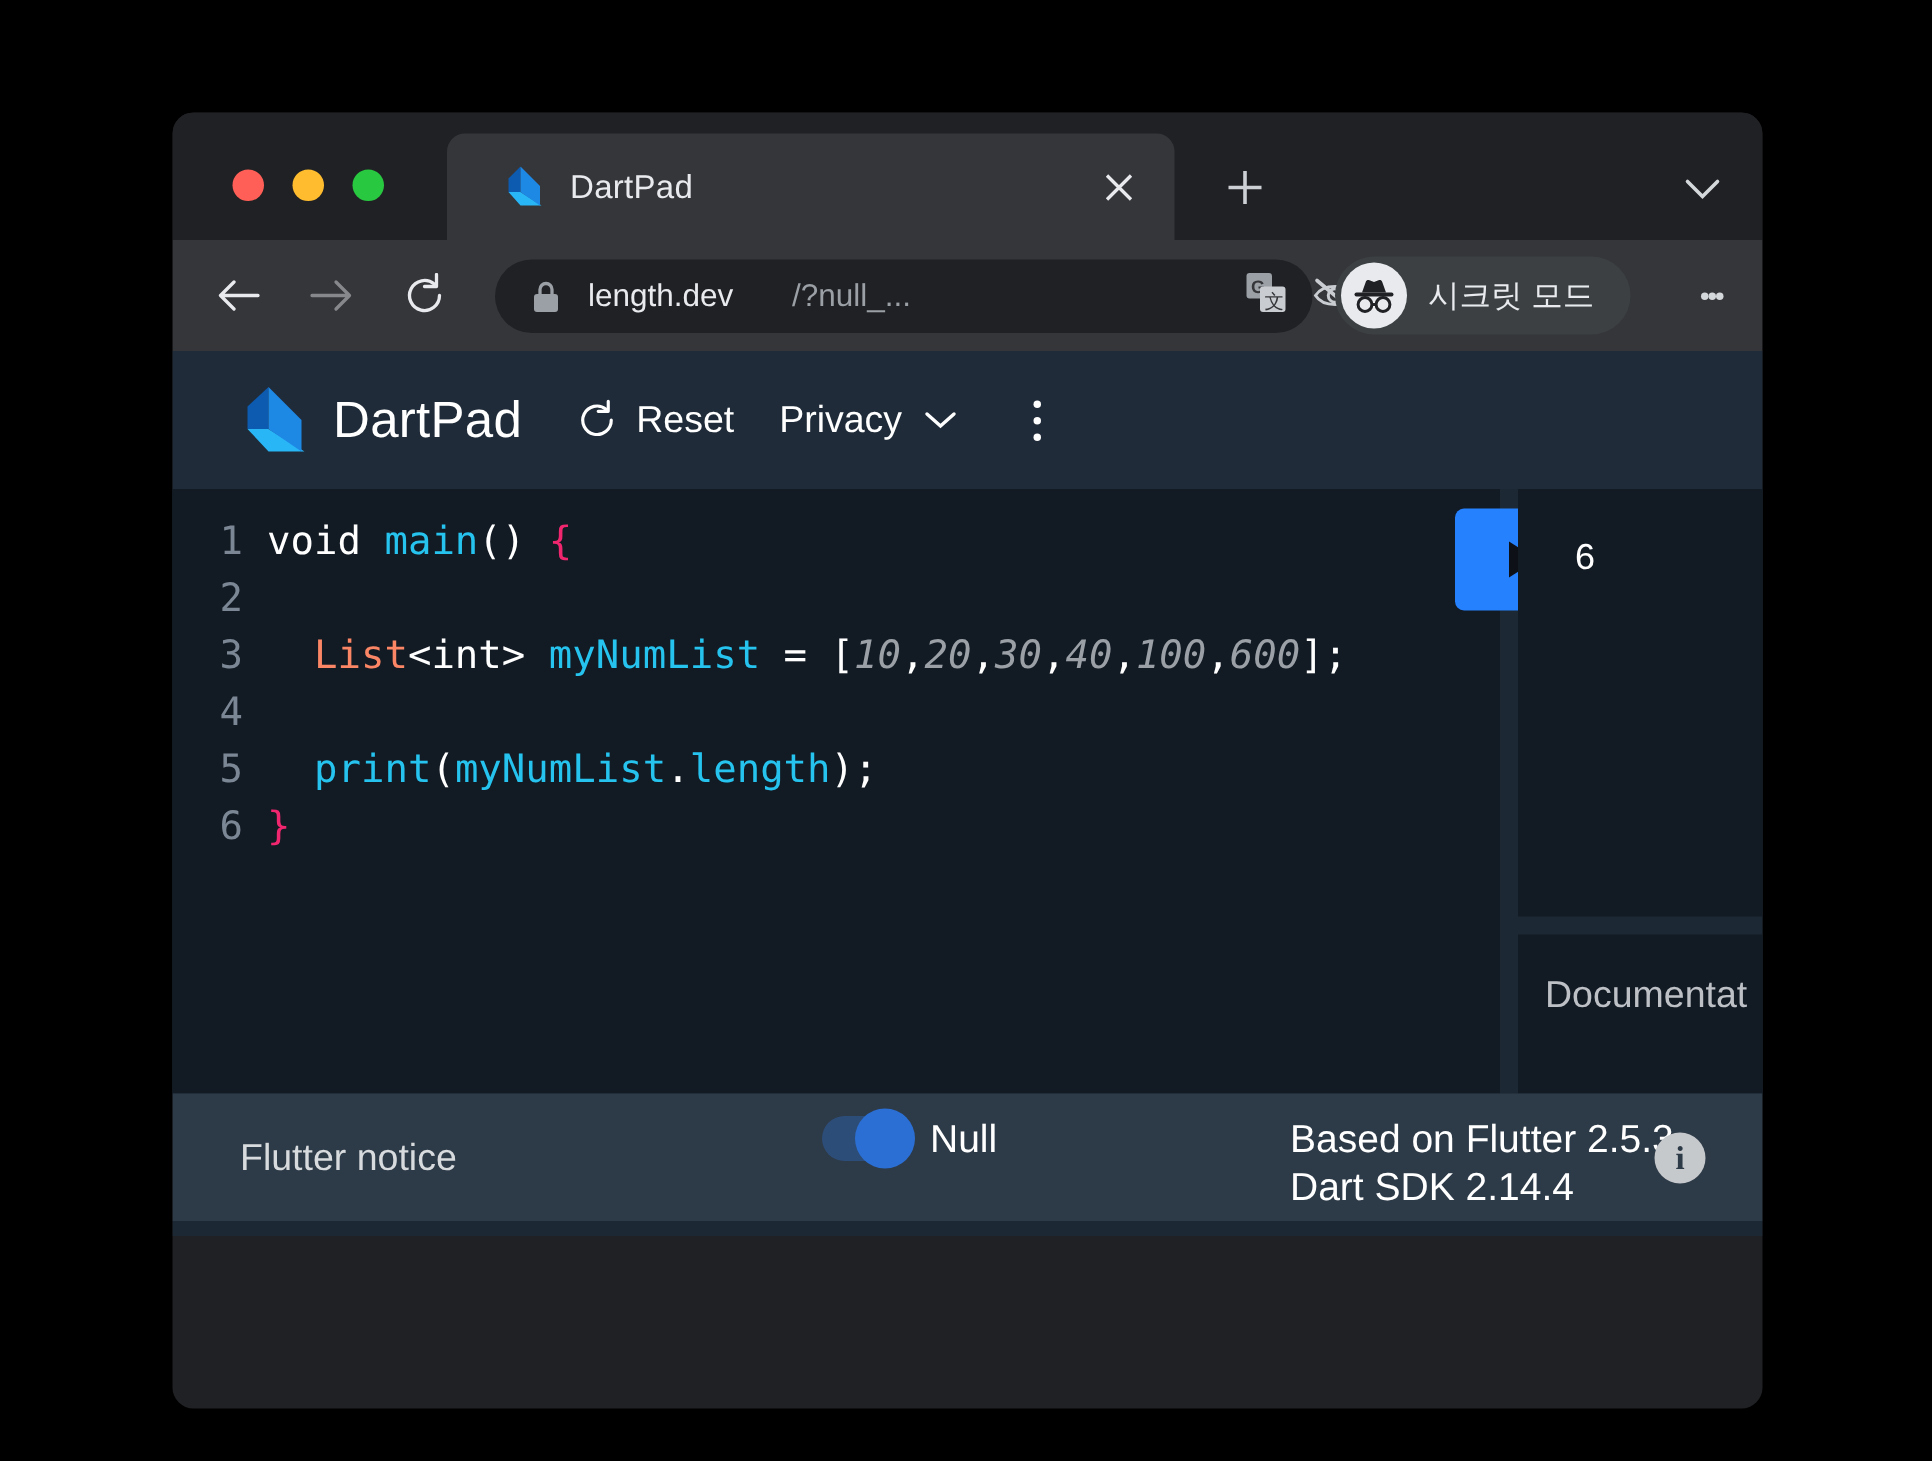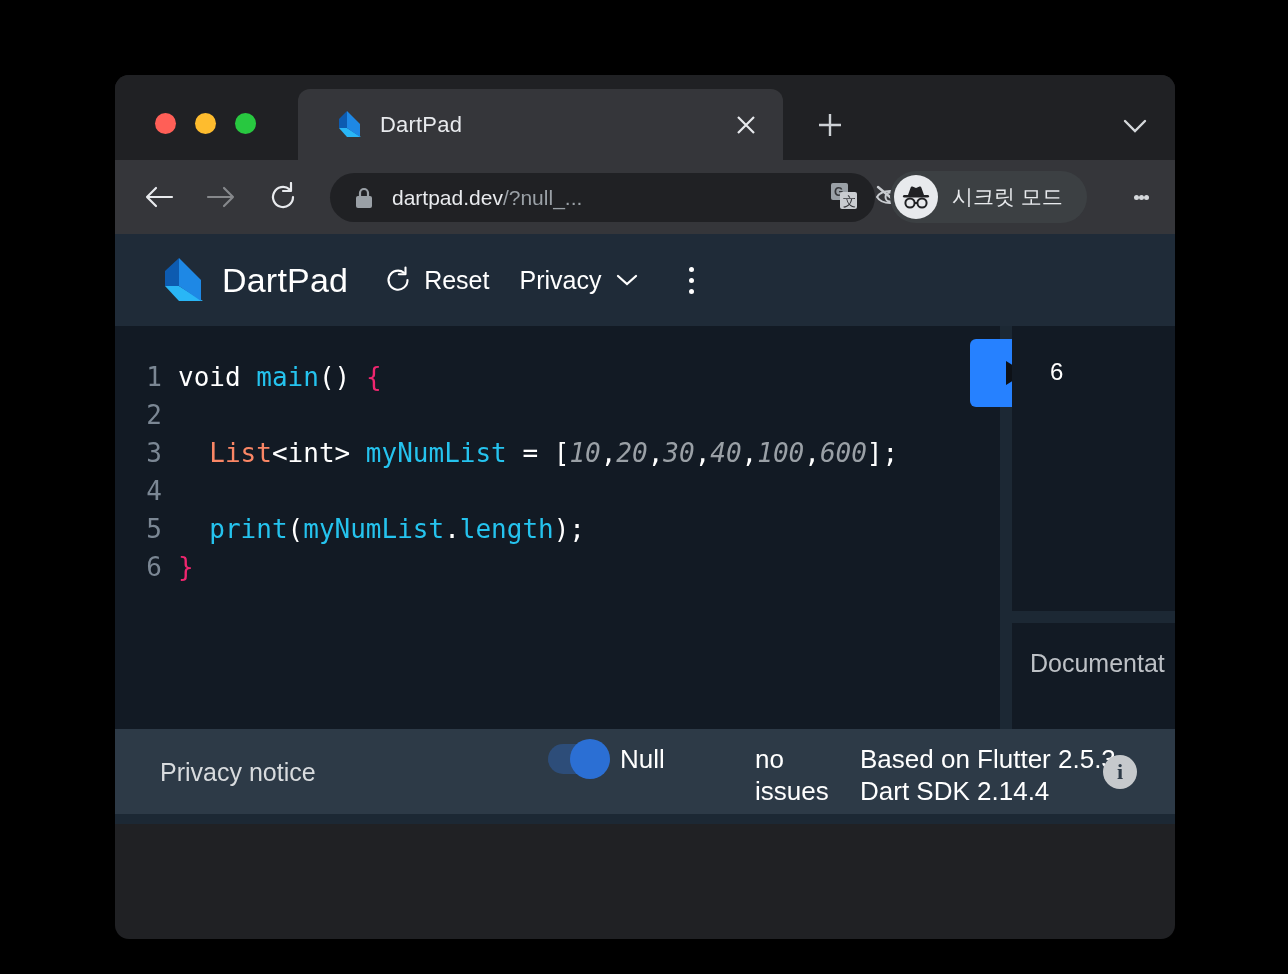--- a/index.html
+++ b/index.html
@@ -97,21 +97,21 @@
     border-radius: 25px;
     display: flex; align-items: center;
   }
   .lock-icon { margin-left: 24px; display:block; }
   .url-text {
     margin-left: 18px;
     font-size: 21px;
     color: #e8eaed;
     white-space: nowrap;
   }
-  .url-text .path { color: #9aa0a6; }
+  .url-text .path { color: #9aa0a6; margin-left: 39px; }
   .translate-icon { position: absolute; right: 16px; }
 
   .omni-action {
     position: absolute;
     width: 40px; height: 40px;
     top: 17px;
     display: flex; align-items: center; justify-content: center;
     color: #c9ccd0;
   }
   .omni-action.eye  { left: 755px; }
@@ -200,21 +200,21 @@
     position: absolute;
     left: 0; top: 0;
     width: 885px; height: 403px;
     background: #121a24;
     overflow: hidden;
   }
   .code {
     font-family: "DejaVu Sans Mono", monospace;
     font-size: 26px;
     line-height: 38px;
-    padding-top: 32px;
+    padding-top: 16px;
     white-space: pre;
   }
   .code-line { display: block; height: 38px; }
   .gutter {
     display: inline-block;
     width: 47px;
     text-align: right;
     color: #7b8794;
     margin-right: 16px;
   }
@@ -390,21 +390,21 @@
         <path d="M25 15 A10 10 0 1 1 21.5 7.4" stroke="#e8eaed" stroke-width="2.2" fill="none" stroke-linecap="round"></path>
         <path d="M23 1 L23 9 L15 9" stroke="#e8eaed" stroke-width="2.2" fill="none" stroke-linecap="round" stroke-linejoin="round"></path>
       </svg>
     </div>
 
     <div class="omnibox">
       <svg class="lock-icon" width="20" height="24" viewBox="0 0 20 24">
         <rect x="2" y="10" width="16" height="12" rx="2" fill="#9aa0a6"></rect>
         <path d="M6 10 L6 7 A4 4 0 0 1 14 7 L14 10" stroke="#9aa0a6" stroke-width="2.2" fill="none"></path>
       </svg>
-      <span class="url-text"><span>dartpad.dev</span><span class="path">/?null_...</span></span>
+      <span class="url-text"><span>length.dev</span><span class="path">/?null_...</span></span>
       <span class="translate-icon">
         <svg width="30" height="30" viewBox="0 0 30 30">
           <rect x="2" y="2" width="17" height="17" rx="2" fill="#9aa0a6"></rect>
           <text x="5" y="15" font-size="12" font-family="Liberation Sans, sans-serif" fill="#35363a" font-weight="bold">G</text>
           <rect x="11" y="11" width="17" height="17" rx="2" fill="#c9ccd0"></rect>
           <text x="14" y="25" font-size="13" font-family="Liberation Sans, sans-serif" fill="#35363a">文</text>
         </svg>
       </span>
     </div>
 
@@ -488,36 +488,32 @@
         <div class="console-out">6</div>
       </div>
 
       <div class="panel-doc">
         <div class="panel-title">Documentat</div>
       </div>
     </div>
 
     <div class="dp-footer">
       <div class="footer-links">
-        <a href="#">Privacy notice</a>
+        <a href="#">Flutter notice</a>
       </div>
 
       <div class="null-safety">
         <div class="ns-row">
           <span class="toggle">
             <span class="toggle-knob"></span>
           </span>
           <span class="ns-text first">Null</span>
         </div>
       </div>
 
-      <div class="issues">
-        <div>no</div>
-        <div>issues</div>
-      </div>
 
       <div class="version" style="left:745px">
         <div>Based on Flutter 2.5.3</div>
         <div>Dart SDK 2.14.4</div>
       </div>
 
       <div class="info-icon">
         <span>i</span>
       </div>
     </div>

